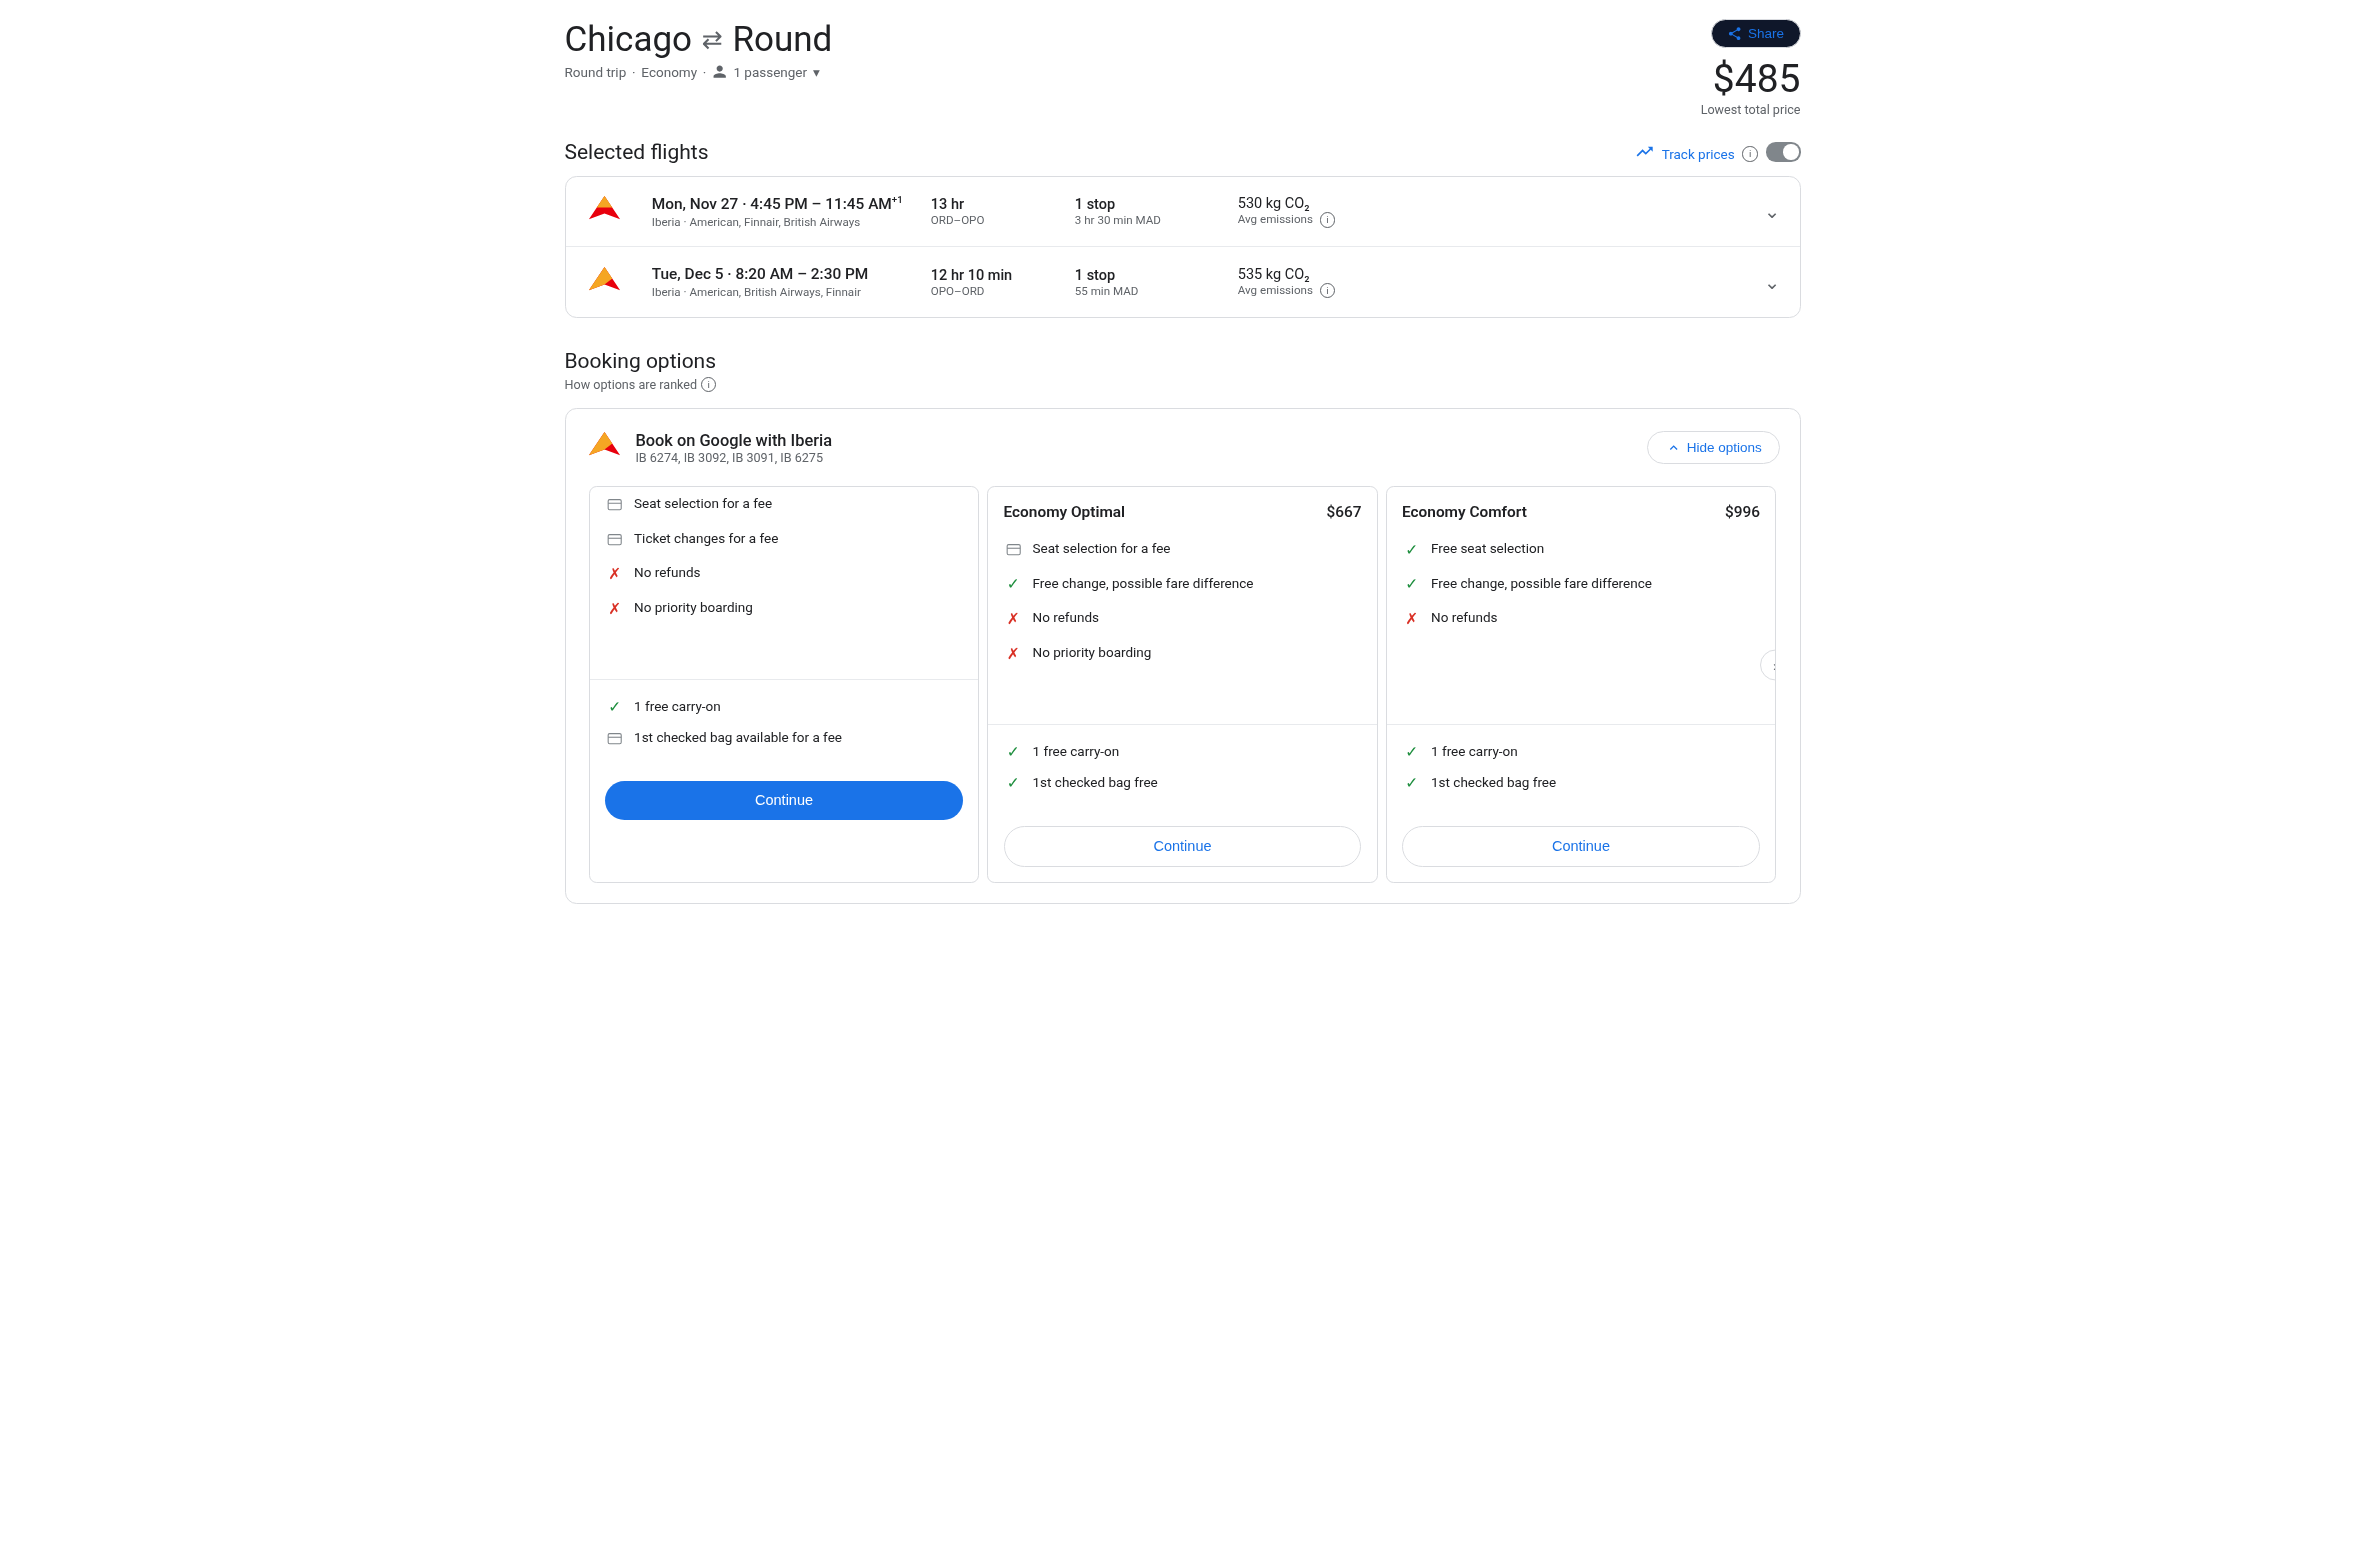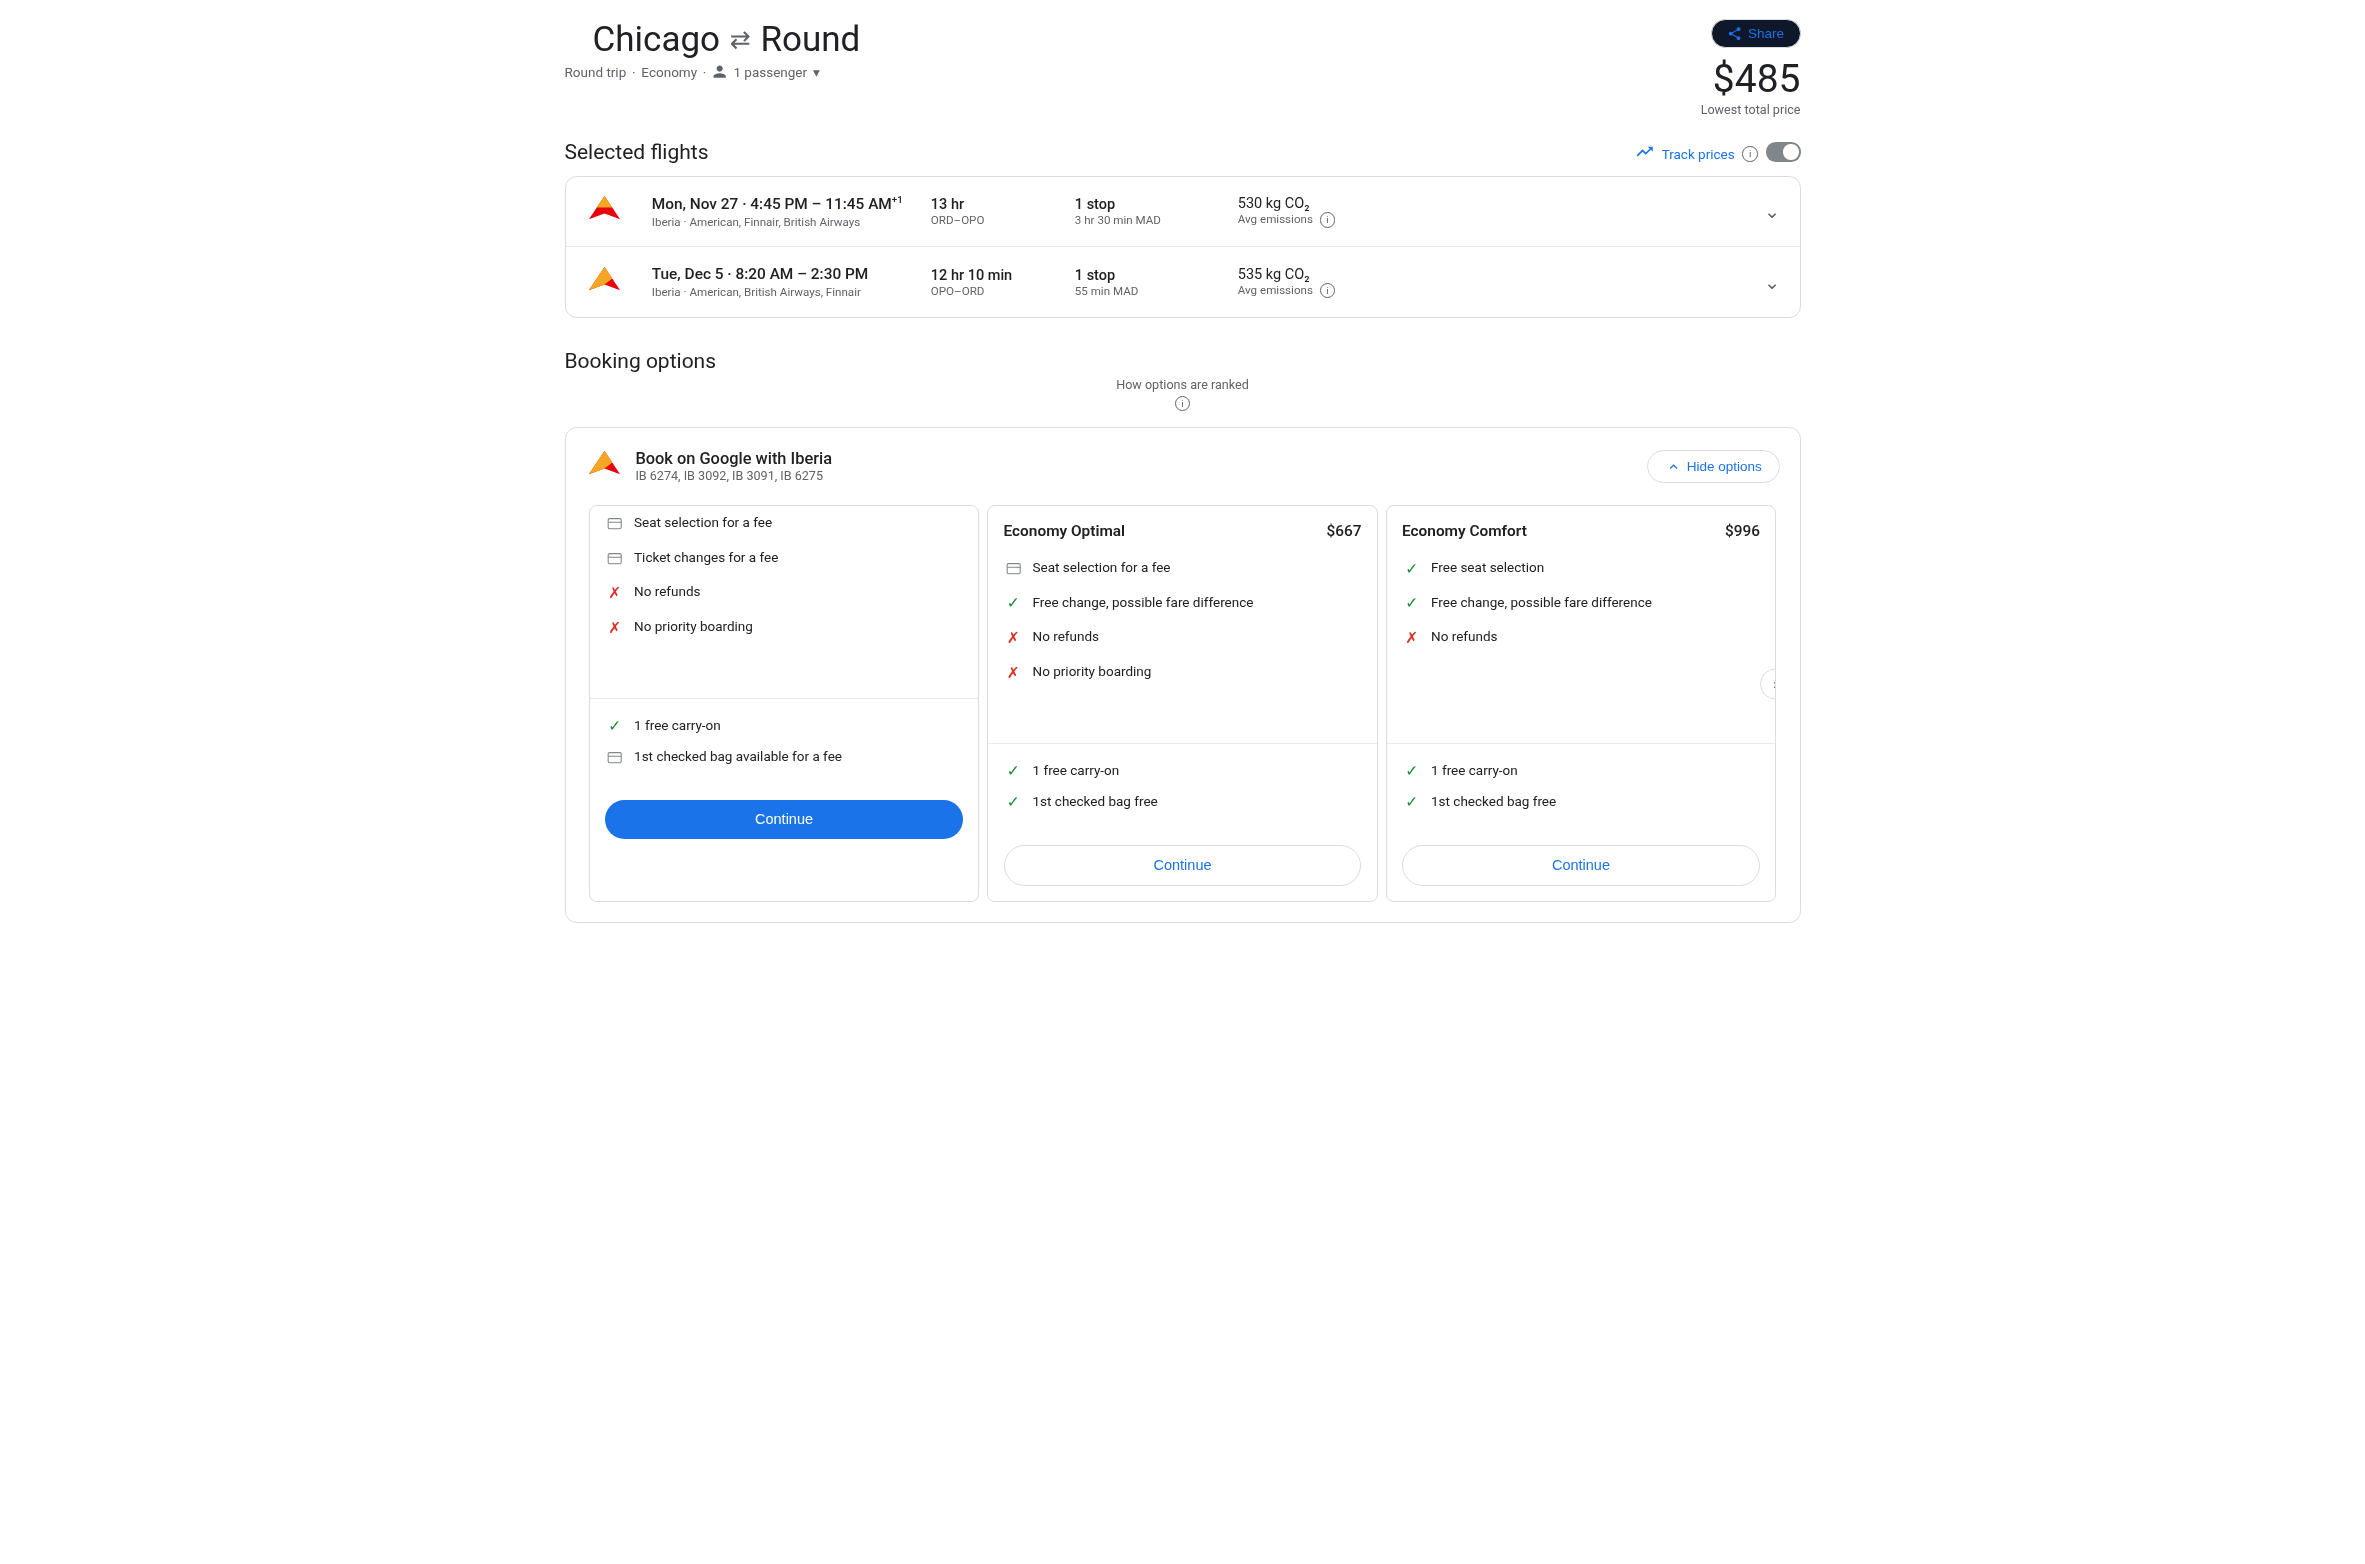--- a/index.html
+++ b/index.html
@@ -21,21 +21,20 @@
       align-items: flex-start;
       margin-bottom: 23px;
     }
     .route-title {
       font-size: 35px;
       font-weight: 400;
       color: #202124;
       display: flex;
       align-items: center;
       gap: 9.7px;
-      margin-left: 28px;
     }
     .route-subtitle {
       font-size: 13.5px;
       color: #5f6368;
       margin-top: 3.9px;
       display: flex;
       align-items: center;
       gap: 5.8px;
     }
     .total-price {
@@ -172,21 +171,20 @@
     
     .booking-section {}
     .booking-subtitle {
       font-size: 12.6px;
       color: #5f6368;
       margin-top: 3.9px;
       margin-bottom: 15.4px;
       display: flex;
       align-items: center;
       gap: 3.9px;
-      flex-direction: column;
     }
     .booking-card {
       border: 1px solid #dadce0;
       border-radius: 11.6px;
       padding: 19.3px;
     }
     .booking-card-header {
       display: flex;
       justify-content: space-between;
       align-items: center;

